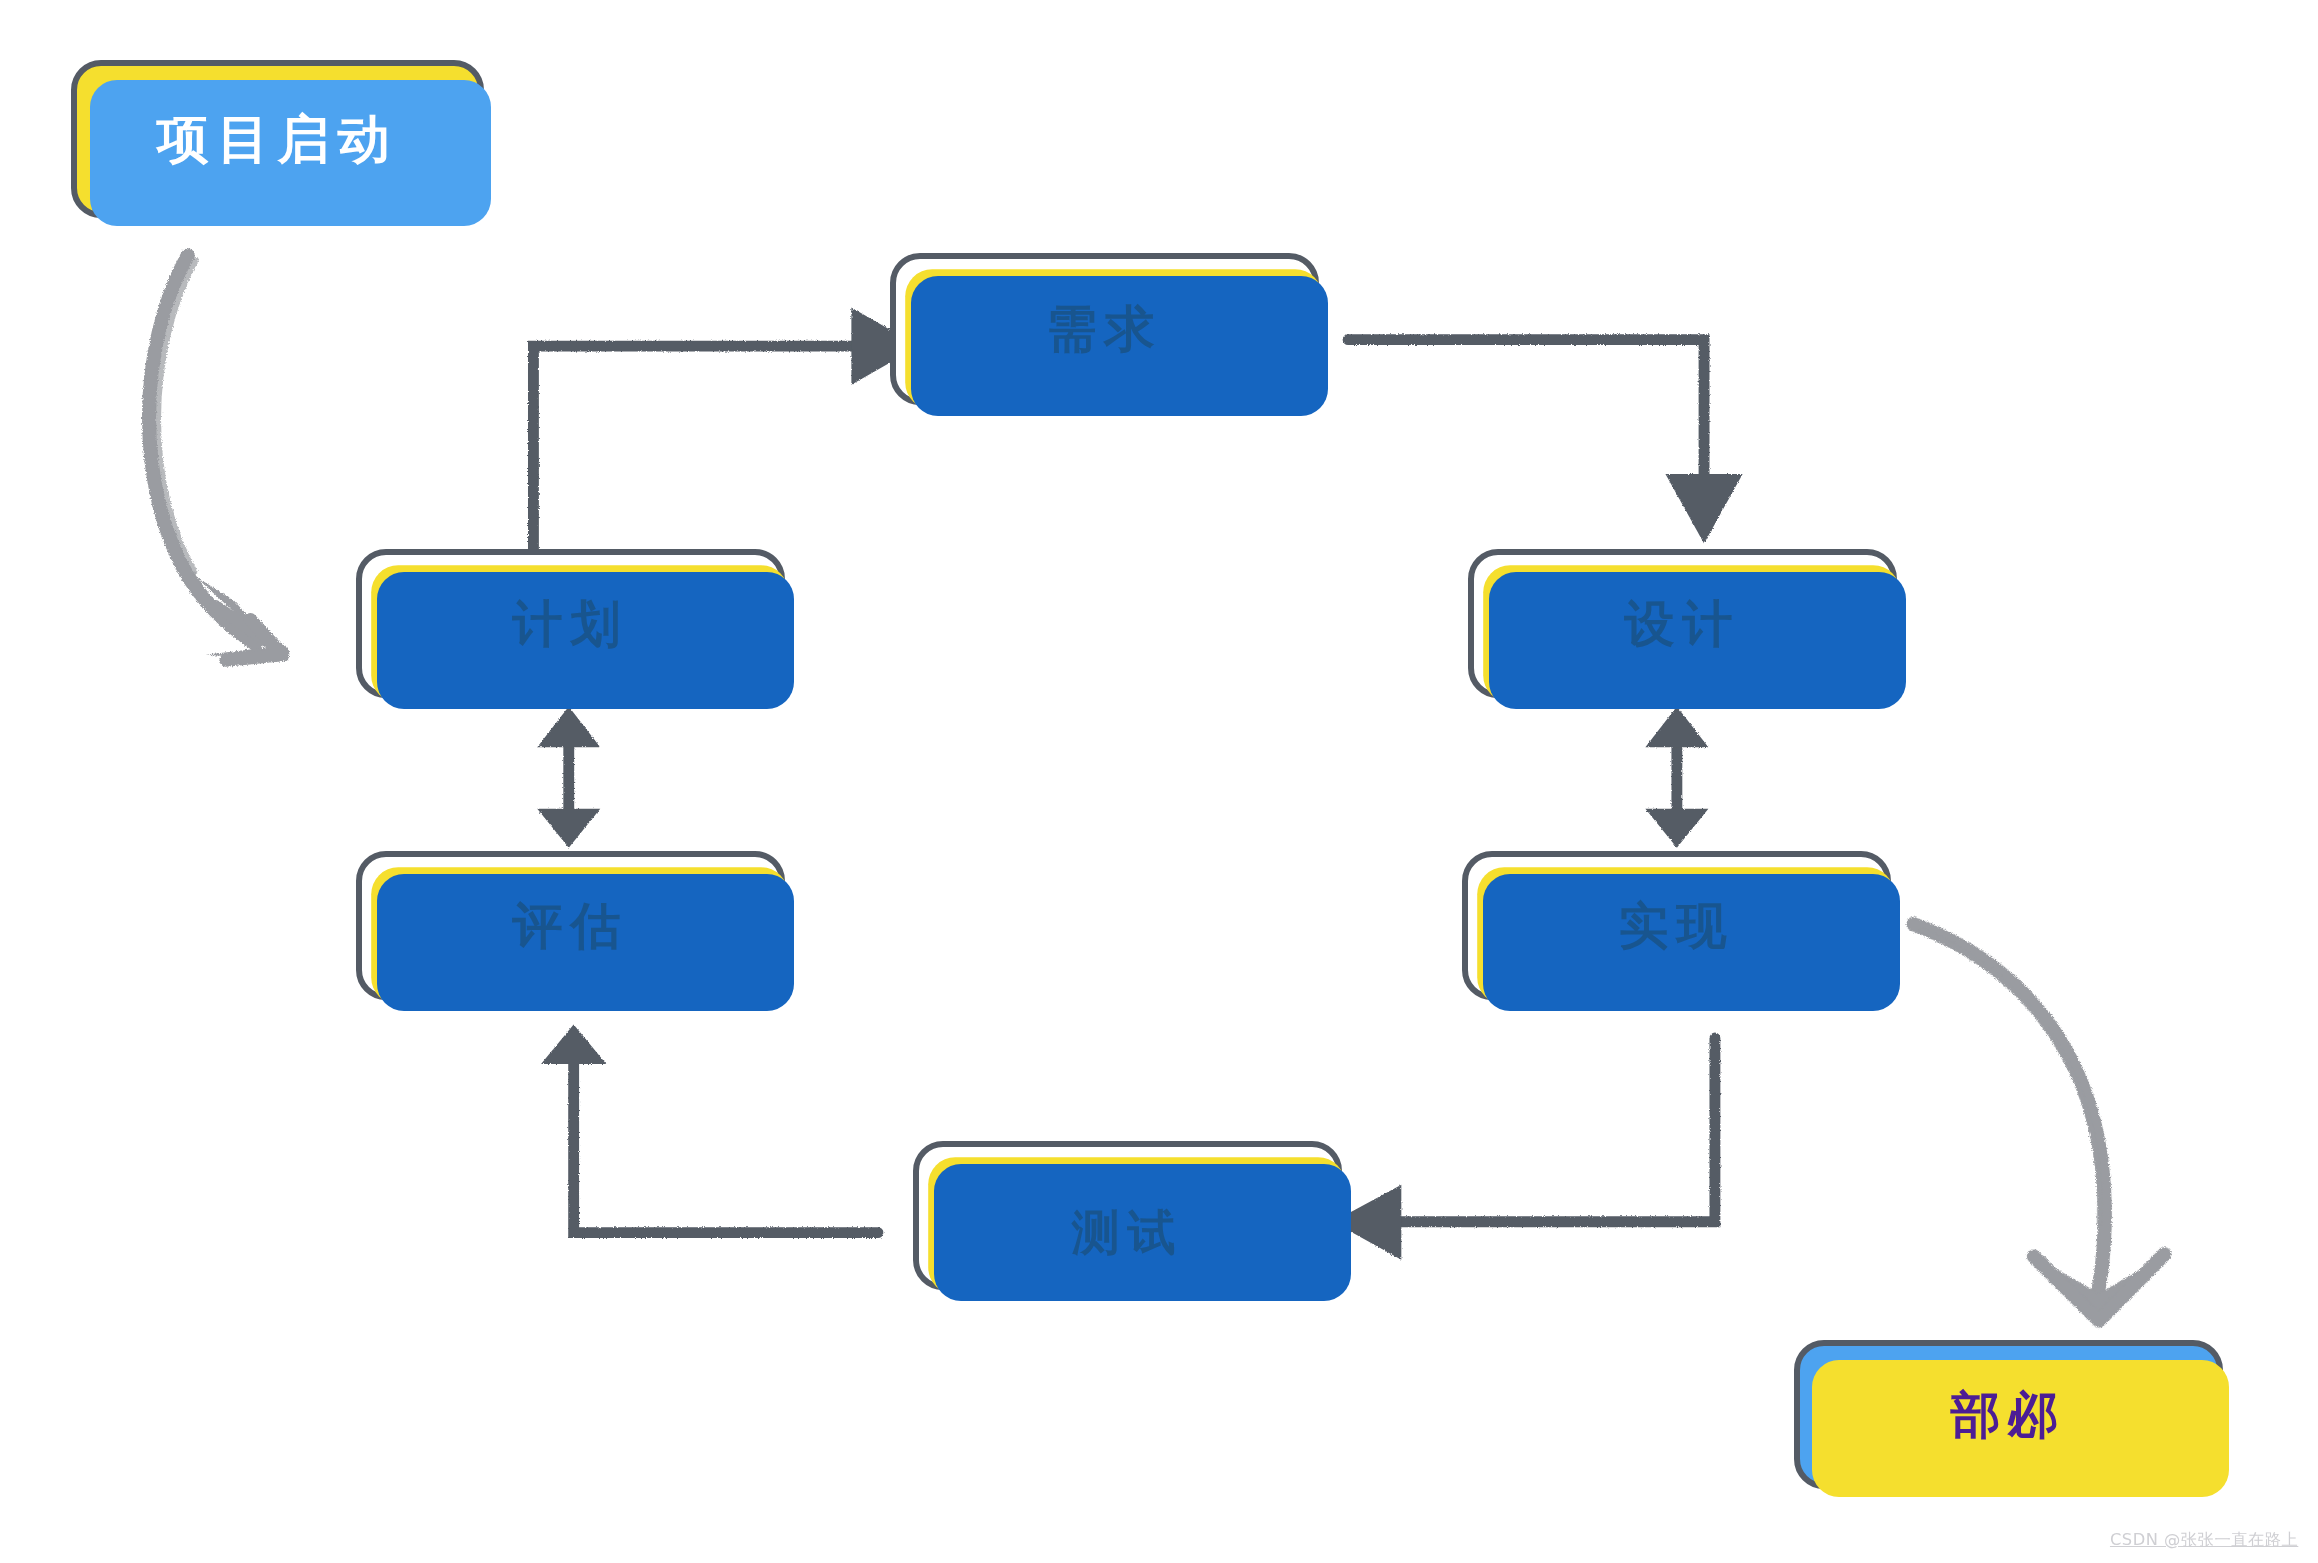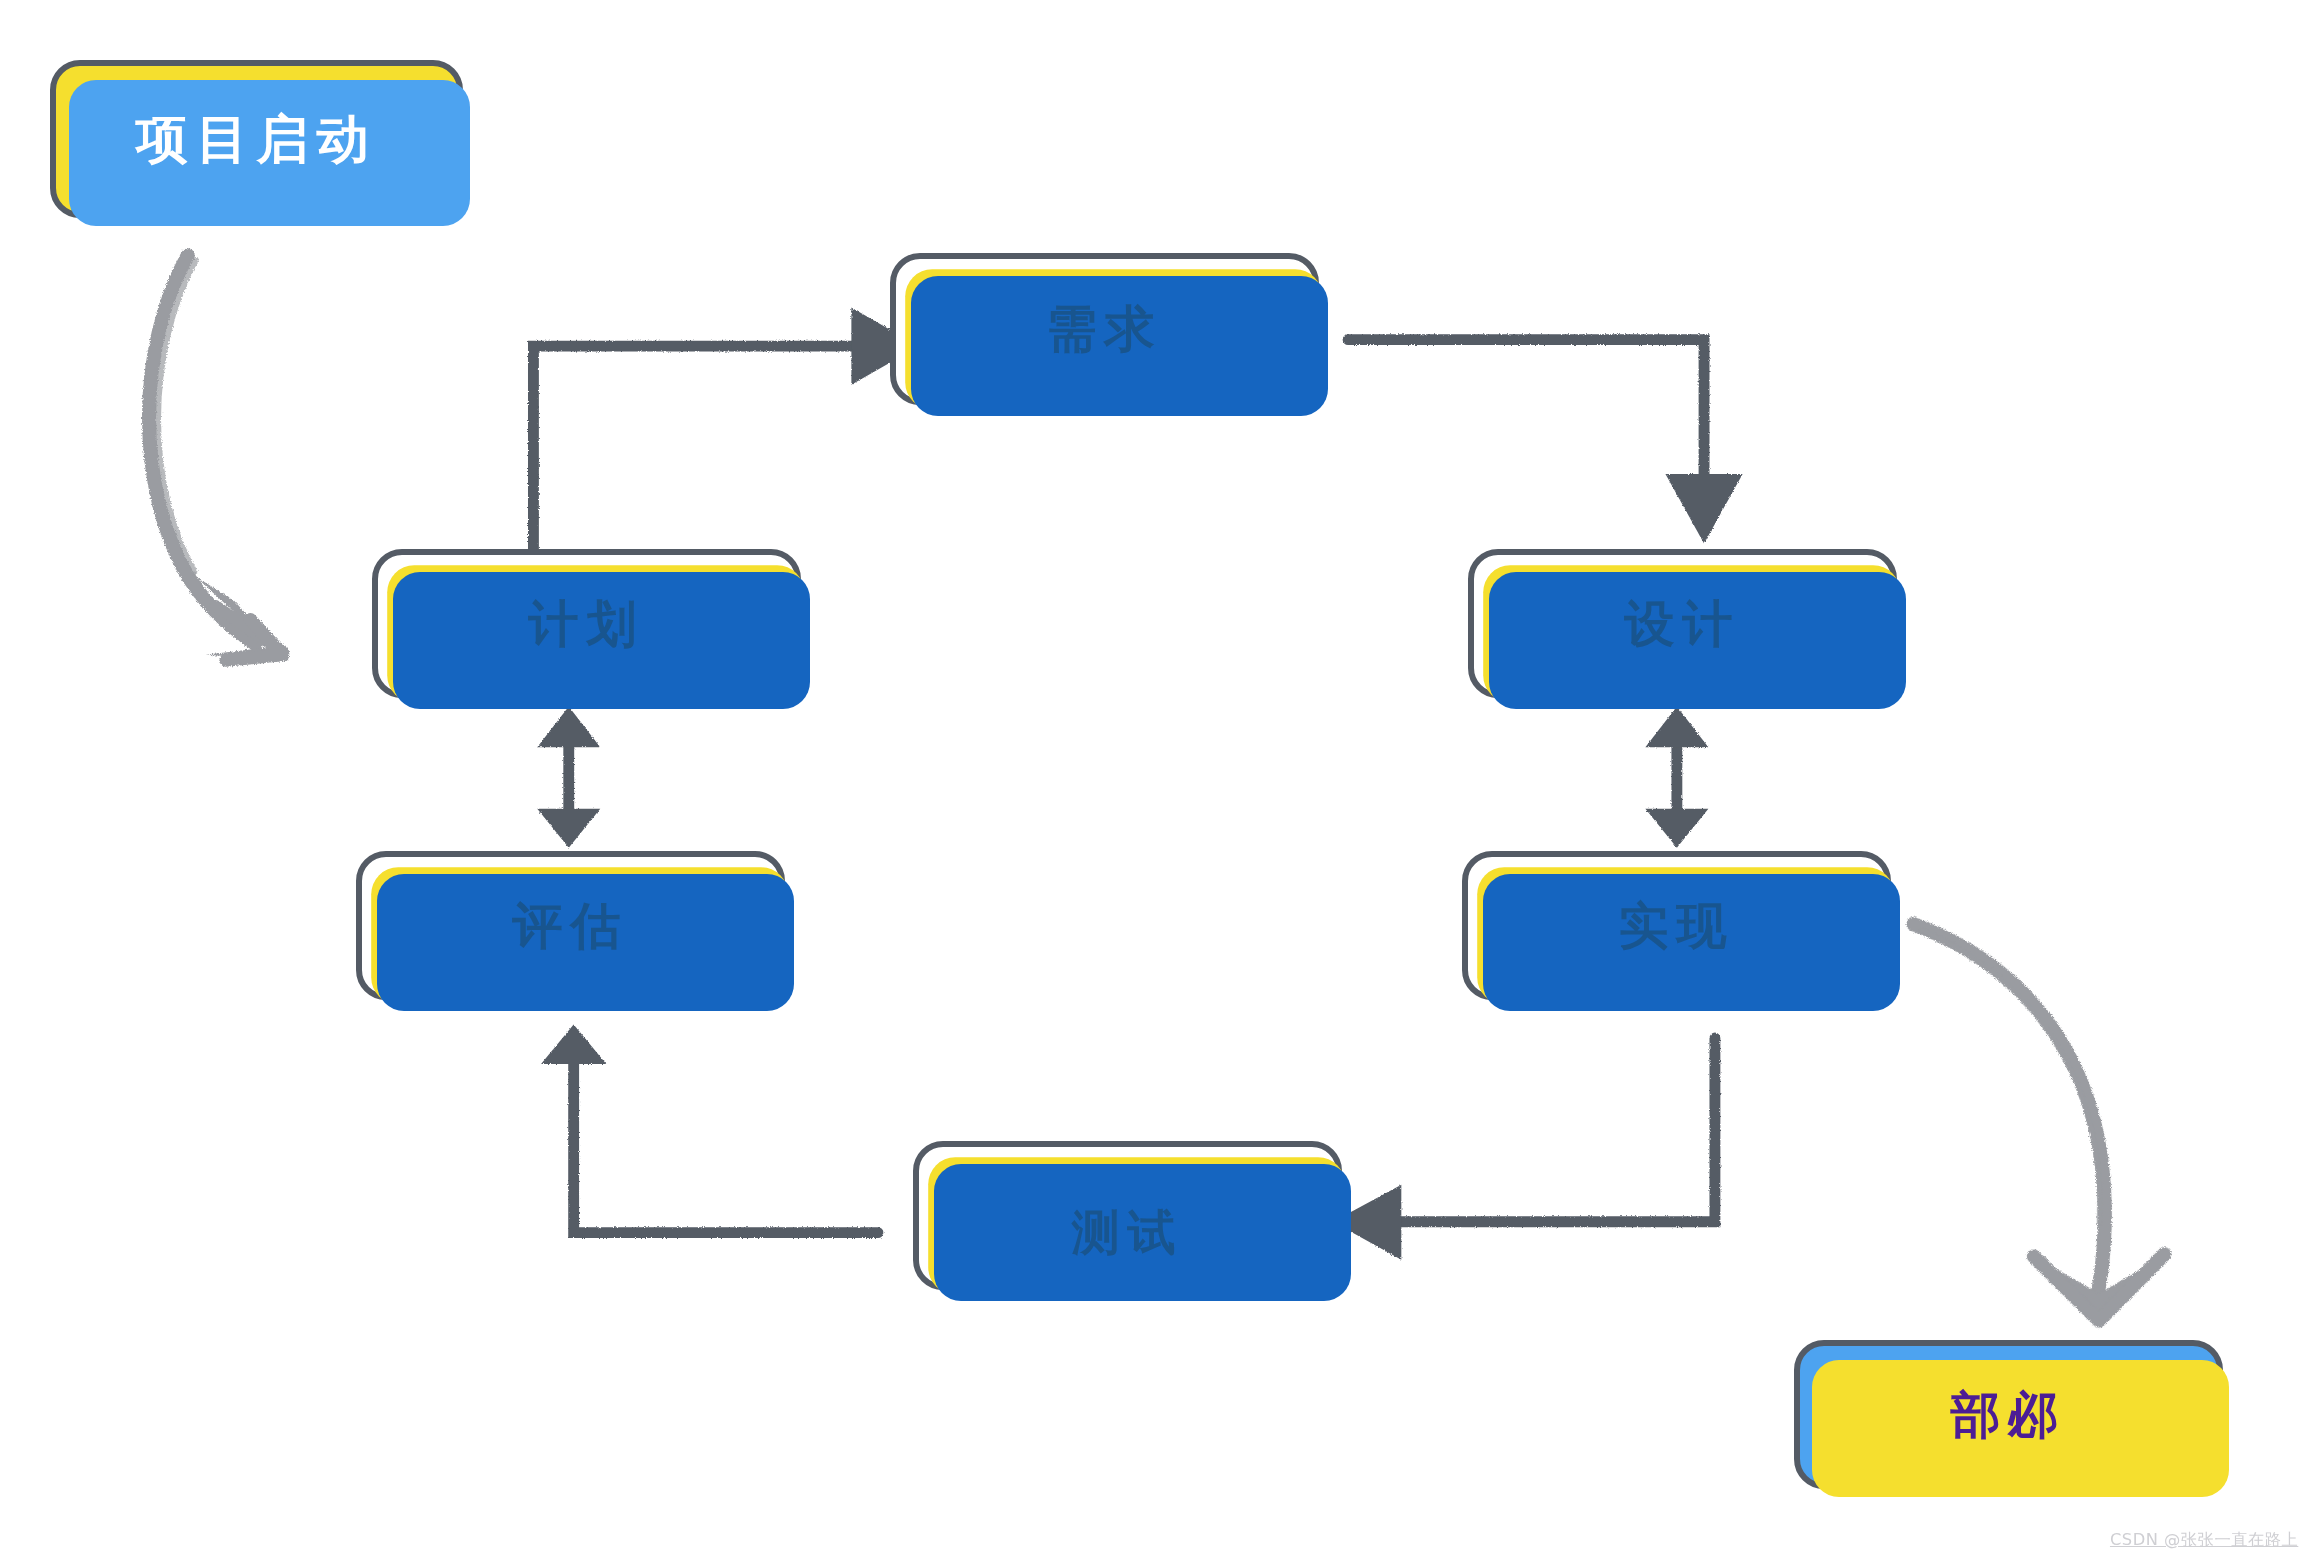--- a/index.html
+++ b/index.html
@@ -133,29 +133,29 @@
     </g>
 
     <g filter="url(#rough2)">
       <path d="M3520,1700 C3760,1790 3880,1990 3872,2260 C3870,2330 3862,2370 3855,2400" fill="none" stroke="#9A9CA1" stroke-width="26" stroke-linecap="round"></path>
       <path d="M3535,1712 C3762,1812 3872,2010 3862,2250" fill="none" stroke="#9A9CA1" stroke-width="9" stroke-linecap="round" opacity="0.65"></path>
       <path d="M3740,2310 L3862,2432 L3985,2308 L3862,2380 Z" fill="#9A9CA1"></path>
       <path d="M3742,2312 L3862,2430 L3982,2308" fill="none" stroke="#9A9CA1" stroke-width="26" stroke-linecap="round" stroke-linejoin="round"></path>
     </g>
   </svg>
 
-  <div class="node start" style="left:50px;top:60px;width:413px;height:158px;text-align:right;">
+  <div class="node start" style="left:71px;top:60px;width:413px;height:158px;text-align:right;">
     <span class="label" style="font-size:52px;">项目启动</span>
   </div>
 
   <div class="node plain" style="left:890px;top:253px;width:429px;height:152px;">
     <span class="label" style="font-size:50px;">需求</span>
   </div>
 
-  <div class="node plain" style="left:356px;top:549px;width:429px;height:149px;margin-left:16px;">
+  <div class="node plain" style="left:356px;top:549px;width:429px;height:149px;">
     <span class="label" style="font-size:50px;">计划</span>
   </div>
 
   <div class="node plain" style="left:1462px;top:549px;width:429px;height:149px;margin-left:6px;">
     <span class="label" style="font-size:50px;">设计</span>
   </div>
 
   <div class="node plain" style="left:356px;top:851px;width:429px;height:149px;">
     <span class="label" style="font-size:50px;">评估</span>
   </div>

